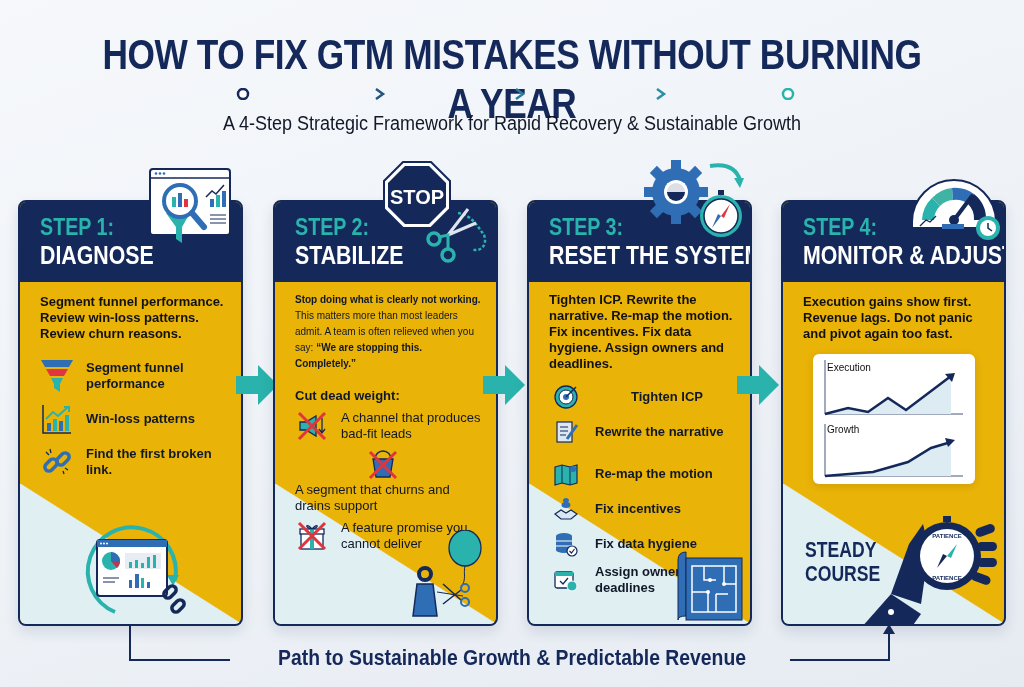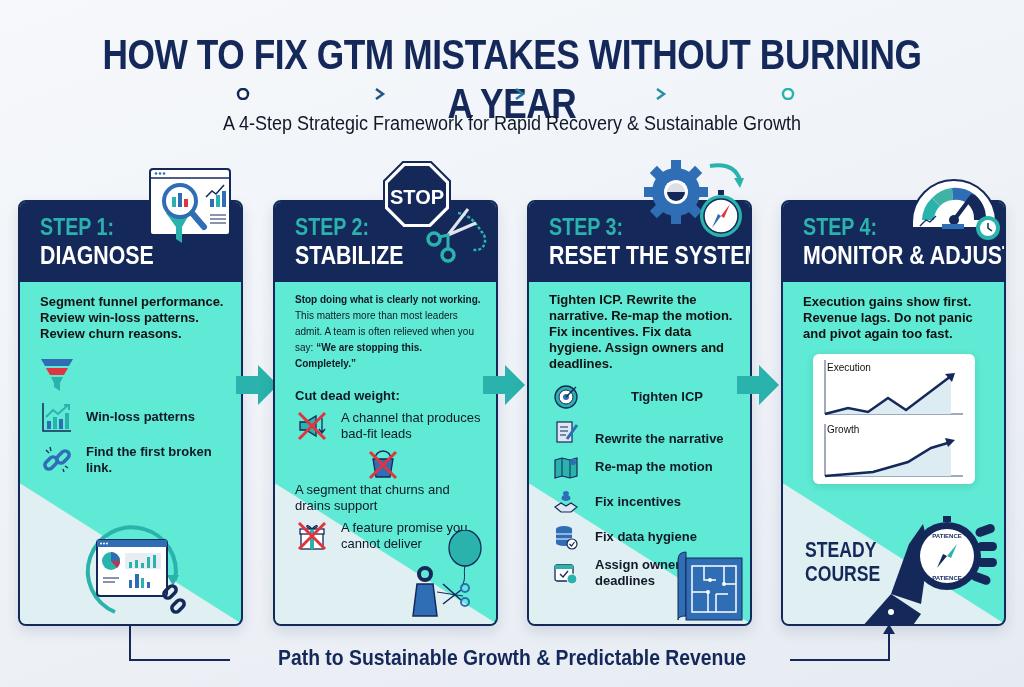--- a/index.html
+++ b/index.html
@@ -16,21 +16,21 @@
     font-size: 43px; letter-spacing: -0.5px; color: #14285a;
     transform: scaleX(0.82); transform-origin: center;
   }
   .progress { position: absolute; left: 60px; top: 88px; width: 900px; height: 12px; }
   .subtitle {
     position: absolute; left: 0; top: 112px; width: 1024px; text-align: center;
     font-size: 20px; color: #111827; transform: scaleX(0.9);
   }
   .card {
     position: absolute; top: 200px; height: 426px; width: 225px;
-    background: #5eead4; border: 2px solid #14285a; border-radius: 8px;
+    background: #eab308; border: 2px solid #14285a; border-radius: 8px;
     overflow: hidden; box-shadow: 0 6px 14px rgba(20,40,90,0.12);
   }
   .card .bg-tri {
     position: absolute; left: 0; bottom: 0; width: 100%; height: 140px;
     background: linear-gradient(to top right, #dfeff2 50%, transparent 50.5%);
   }
   .card-head {
     height: 80px; background: #14285a; padding: 12px 0 0 20px; position: relative;
   }
   .step-num {
@@ -98,20 +98,21 @@
     <div class="lead">Segment funnel performance. Review win-loss patterns. Review churn reasons.</div>
     <div class="list" style="margin-top:18px;">
       <div class="li" style="margin-bottom:12px;">
         <span class="ico">
           <svg width="34" height="36" viewBox="0 0 34 36">
               <path d="M1 2 H33 L29 9 H5 Z" fill="#2f6db5"></path>
               <path d="M6 11 H28 L24 18 H10 Z" fill="#e0343f"></path>
               <path d="M11 20 H23 L20 26 V34 L14 30 V26 Z" fill="#2ab3ad"></path>
             </svg>
         </span>
+        <span class="txt">Segment funnel performance</span>
       </div>
       <div class="li" style="margin-bottom:12px;">
         <span class="ico">
           <svg width="32" height="32" viewBox="0 0 32 32">
               <path d="M2 2 V30 H30" fill="none" stroke="#14285a" stroke-width="1.5"></path>
               <rect x="6" y="20" width="4" height="8" fill="#2f6db5"></rect>
               <rect x="12" y="16" width="4" height="12" fill="#2ab3ad"></rect>
               <rect x="18" y="18" width="4" height="10" fill="#2f6db5"></rect>
               <rect x="24" y="12" width="4" height="16" fill="#2ab3ad"></rect>
               <path d="M5 16 L12 9 L17 13 L27 4" fill="none" stroke="#2ab3ad" stroke-width="2"></path>
@@ -274,21 +275,21 @@
         <span class="ico">
           <svg width="26" height="26" viewBox="0 0 26 26">
               <circle cx="13" cy="13" r="11" fill="#2ab3ad" stroke="#14285a" stroke-width="1.3"></circle>
               <circle cx="13" cy="13" r="7" fill="#fff" stroke="#14285a"></circle>
               <circle cx="13" cy="13" r="3" fill="#2f6db5"></circle>
               <path d="M13 13 L23 3" stroke="#14285a" stroke-width="1.5"></path>
             </svg>
         </span>
         <span class="txt">Tighten ICP</span>
       </div>
-      <div class="li" style="margin-bottom:5px;align-items:flex-end;">
+      <div class="li" style="margin-bottom:12px;">
         <span class="ico">
           <svg width="26" height="26" viewBox="0 0 26 26">
               <rect x="4" y="3" width="15" height="20" fill="#dbe8f4" stroke="#14285a" stroke-width="1.2"></rect>
               <line x1="7" y1="8" x2="15" y2="8" stroke="#14285a"></line>
               <line x1="7" y1="12" x2="15" y2="12" stroke="#14285a"></line>
               <line x1="7" y1="16" x2="13" y2="16" stroke="#14285a"></line>
               <path d="M14 20 L24 6" stroke="#2f6db5" stroke-width="3"></path>
             </svg>
         </span>
         <span class="txt">Rewrite the narrative</span>

